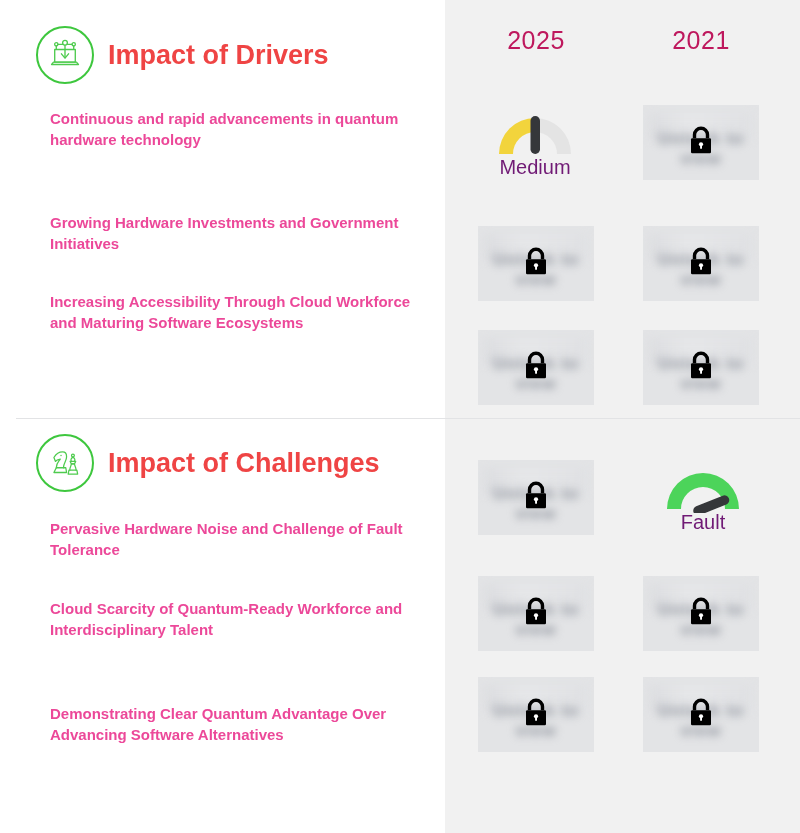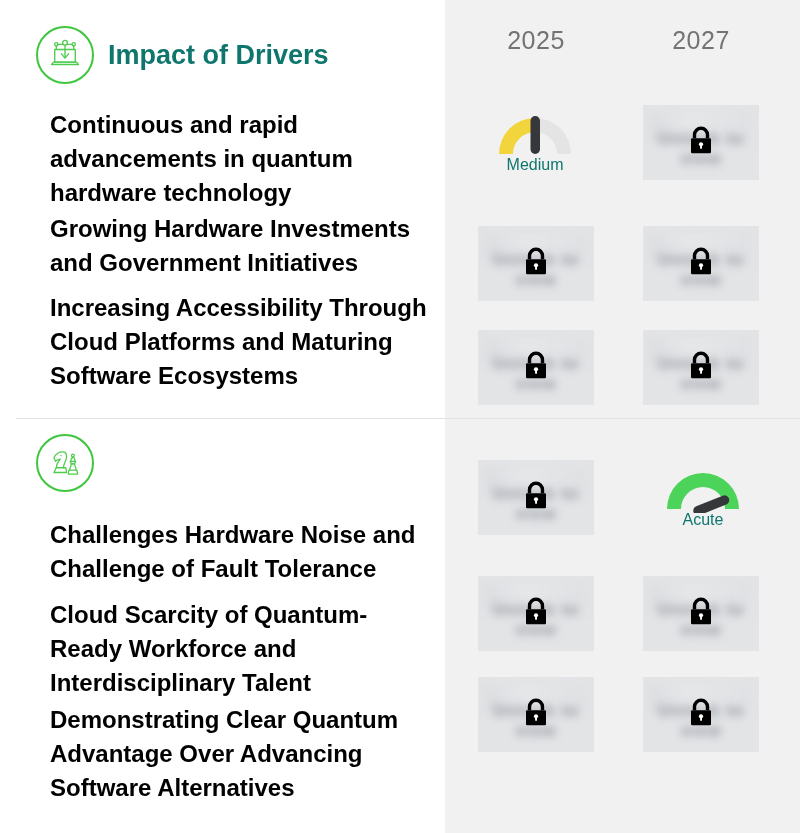--- a/index.html
+++ b/index.html
@@ -34,21 +34,21 @@
   }
 
   
   .col-header {
     position: absolute;
     top: 26px;
     width: 120px;
     text-align: center;
     font-size: 25px;
     font-weight: 400;
-    color: #737373;
+    color: #be185d;
     letter-spacing: 0.5px;
   }
   #col-2025 { left: 476px; }
   #col-2029 { left: 641px; }
 
   
   #section-divider {
     position: absolute;
     left: 16px;
     top: 418px;
@@ -75,32 +75,32 @@
     border: 2px solid #3ec73e;
     box-sizing: border-box;
     display: flex;
     align-items: center;
     justify-content: center;
     flex: none;
   }
   .head-title {
     font-size: 27px;
     font-weight: bold;
-    color: #0f766e;
+    color: #ef4444;
     white-space: nowrap;
   }
 
   
   .item-text {
     position: absolute;
     left: 50px;
     width: 380px;
-    font-size: 24px;
+    font-size: 15px;
     font-weight: bold;
-    color: #000000;
+    color: #ec4899;
     line-height: 1.42;
   }
 
   
   .tile {
     position: absolute;
     width: 116px;
     height: 75px;
     background: #e3e4e6;
     overflow: hidden;
@@ -136,33 +136,33 @@
 
   
   .gauge {
     position: absolute;
     width: 116px;
     height: 80px;
     text-align: center;
   }
   .gauge-svg { display: block; margin: 0 auto; }
   .gauge-label {
-    font-size: 16px;
-    color: #0f766e;
+    font-size: 20px;
+    color: #701a75;
     margin-top: -2px;
   }
 </style>
 </head>
 <body>
 
 <div id="left-panel"></div>
 <div id="right-panel"></div>
 
 <div class="col-header" id="col-2025">2025</div>
-<div class="col-header" id="col-2029">2027</div>
+<div class="col-header" id="col-2029">2021</div>
 
 <div id="section-divider"></div>
 
 <div class="section-head" id="head-drivers">
   <div class="head-icon">
     <svg width="38" height="38" viewBox="0 0 48 48" fill="none" stroke="#4ecb4e" stroke-width="1.7" stroke-linecap="round" stroke-linejoin="round">
       <circle cx="24" cy="8.5" r="3"></circle>
       <circle cx="13" cy="10.5" r="2.1"></circle>
       <circle cx="35" cy="10.5" r="2.1"></circle>
       <path d="M15 10.5 H21 M27 10.5 H33"></path>
@@ -171,21 +171,21 @@
       <path d="M19.5 22.5 L24 28 L28.5 22.5"></path>
       <path d="M11 17 H37 V33 H11 Z"></path>
       <path d="M7 36 H41 L38.5 33 H9.5 Z"></path>
     </svg>
   </div>
   <div class="head-title">Impact of Drivers</div>
 </div>
 
 <div class="item-text" style="top:108px">Continuous and rapid advancements in quantum hardware technology</div>
 <div class="item-text" style="top:212px">Growing Hardware Investments and Government Initiatives</div>
-<div class="item-text" style="top:291px">Increasing Accessibility Through Cloud Platforms and Maturing Software Ecosystems</div>
+<div class="item-text" style="top:291px">Increasing Accessibility Through Cloud Workforce and Maturing Software Ecosystems</div>
 
 <div class="gauge" style="left:477px; top:110px">
   <svg class="gauge-svg" width="82" height="48" viewBox="0 0 82 48">
     <path d="M5 44 A36 36 0 0 1 41 8 L41 22 A22 22 0 0 0 19 44 Z" fill="#f2d43c"></path>
     <path d="M41 8 A36 36 0 0 1 77 44 L63 44 A22 22 0 0 0 41 22 Z" fill="#e4e4e4"></path>
     <rect x="36.5" y="6" width="9.5" height="38" rx="4.7" fill="#35373a"></rect>
   </svg>
   <div class="gauge-label">Medium</div>
 </div>
 
@@ -248,43 +248,44 @@
       <path d="M10 36 H26 L25 30 H13 Z"></path>
       <path d="M13 30 C13 24 16 22 18 19 C15.5 19.5 13 20.5 12 22 L10 17 C13 12 17 10 21 10 C24.5 10 26 12.5 26 16 C26 22 22 24 22 30"></path>
       <circle cx="19" cy="14.5" r="0.9" fill="#4ecb4e" stroke="none"></circle>
       <path d="M28 38 H40 L39 33 H29 Z"></path>
       <path d="M30 33 C30 29 32 28 32 25 H36 C36 28 38 29 38 33"></path>
       <path d="M30.5 22 H37.5 L36 25 H32 Z"></path>
       <path d="M32 22 C31 20 31.5 18 34 17 C36.5 18 37 20 36 22"></path>
       <circle cx="34" cy="14.5" r="1.8"></circle>
     </svg>
   </div>
-</div>
-
-<div class="item-text" style="top:518px">Challenges Hardware Noise and Challenge of Fault Tolerance</div>
+  <div class="head-title">Impact of Challenges</div>
+</div>
+
+<div class="item-text" style="top:518px">Pervasive Hardware Noise and Challenge of Fault Tolerance</div>
 <div class="item-text" style="top:598px">Cloud Scarcity of Quantum-Ready Workforce and Interdisciplinary Talent</div>
 <div class="item-text" style="top:703px">Demonstrating Clear Quantum Advantage Over Advancing Software Alternatives</div>
 
 <div class="tile" style="left:478px; top:460px">
   <div class="blur-bar"></div>
   <div class="blur-text">Unlock to view</div>
   <svg class="lock" width="30" height="34" viewBox="0 0 30 34">
     <path d="M8.5 14 V10.5 a6.5 6.5 0 0 1 13 0 V14" fill="none" stroke="#000" stroke-width="3.4"></path>
     <rect x="5" y="14" width="20" height="15" rx="1.2" fill="#000"></rect>
     <circle cx="15" cy="20" r="2.1" fill="#fff"></circle>
     <rect x="14.1" y="20" width="1.9" height="4.4" fill="#fff"></rect>
   </svg>
 </div>
 
 <div class="gauge" style="left:645px; top:465px">
   <svg class="gauge-svg" width="82" height="48" viewBox="0 0 82 48">
     <path d="M5 44 A36 36 0 0 1 77 44 L63 44 A22 22 0 0 0 19 44 Z" fill="#4cd45a"></path>
     <rect x="36.5" y="34" width="9.5" height="38" rx="4.7" fill="#35373a" transform="rotate(-112 41 44)"></rect>
   </svg>
-  <div class="gauge-label">Acute</div>
+  <div class="gauge-label">Fault</div>
 </div>
 
 <div class="tile" style="left:478px; top:576px">
   <div class="blur-bar"></div>
   <div class="blur-text">Unlock to view</div>
   <svg class="lock" width="30" height="34" viewBox="0 0 30 34">
     <path d="M8.5 14 V10.5 a6.5 6.5 0 0 1 13 0 V14" fill="none" stroke="#000" stroke-width="3.4"></path>
     <rect x="5" y="14" width="20" height="15" rx="1.2" fill="#000"></rect>
     <circle cx="15" cy="20" r="2.1" fill="#fff"></circle>
     <rect x="14.1" y="20" width="1.9" height="4.4" fill="#fff"></rect>

